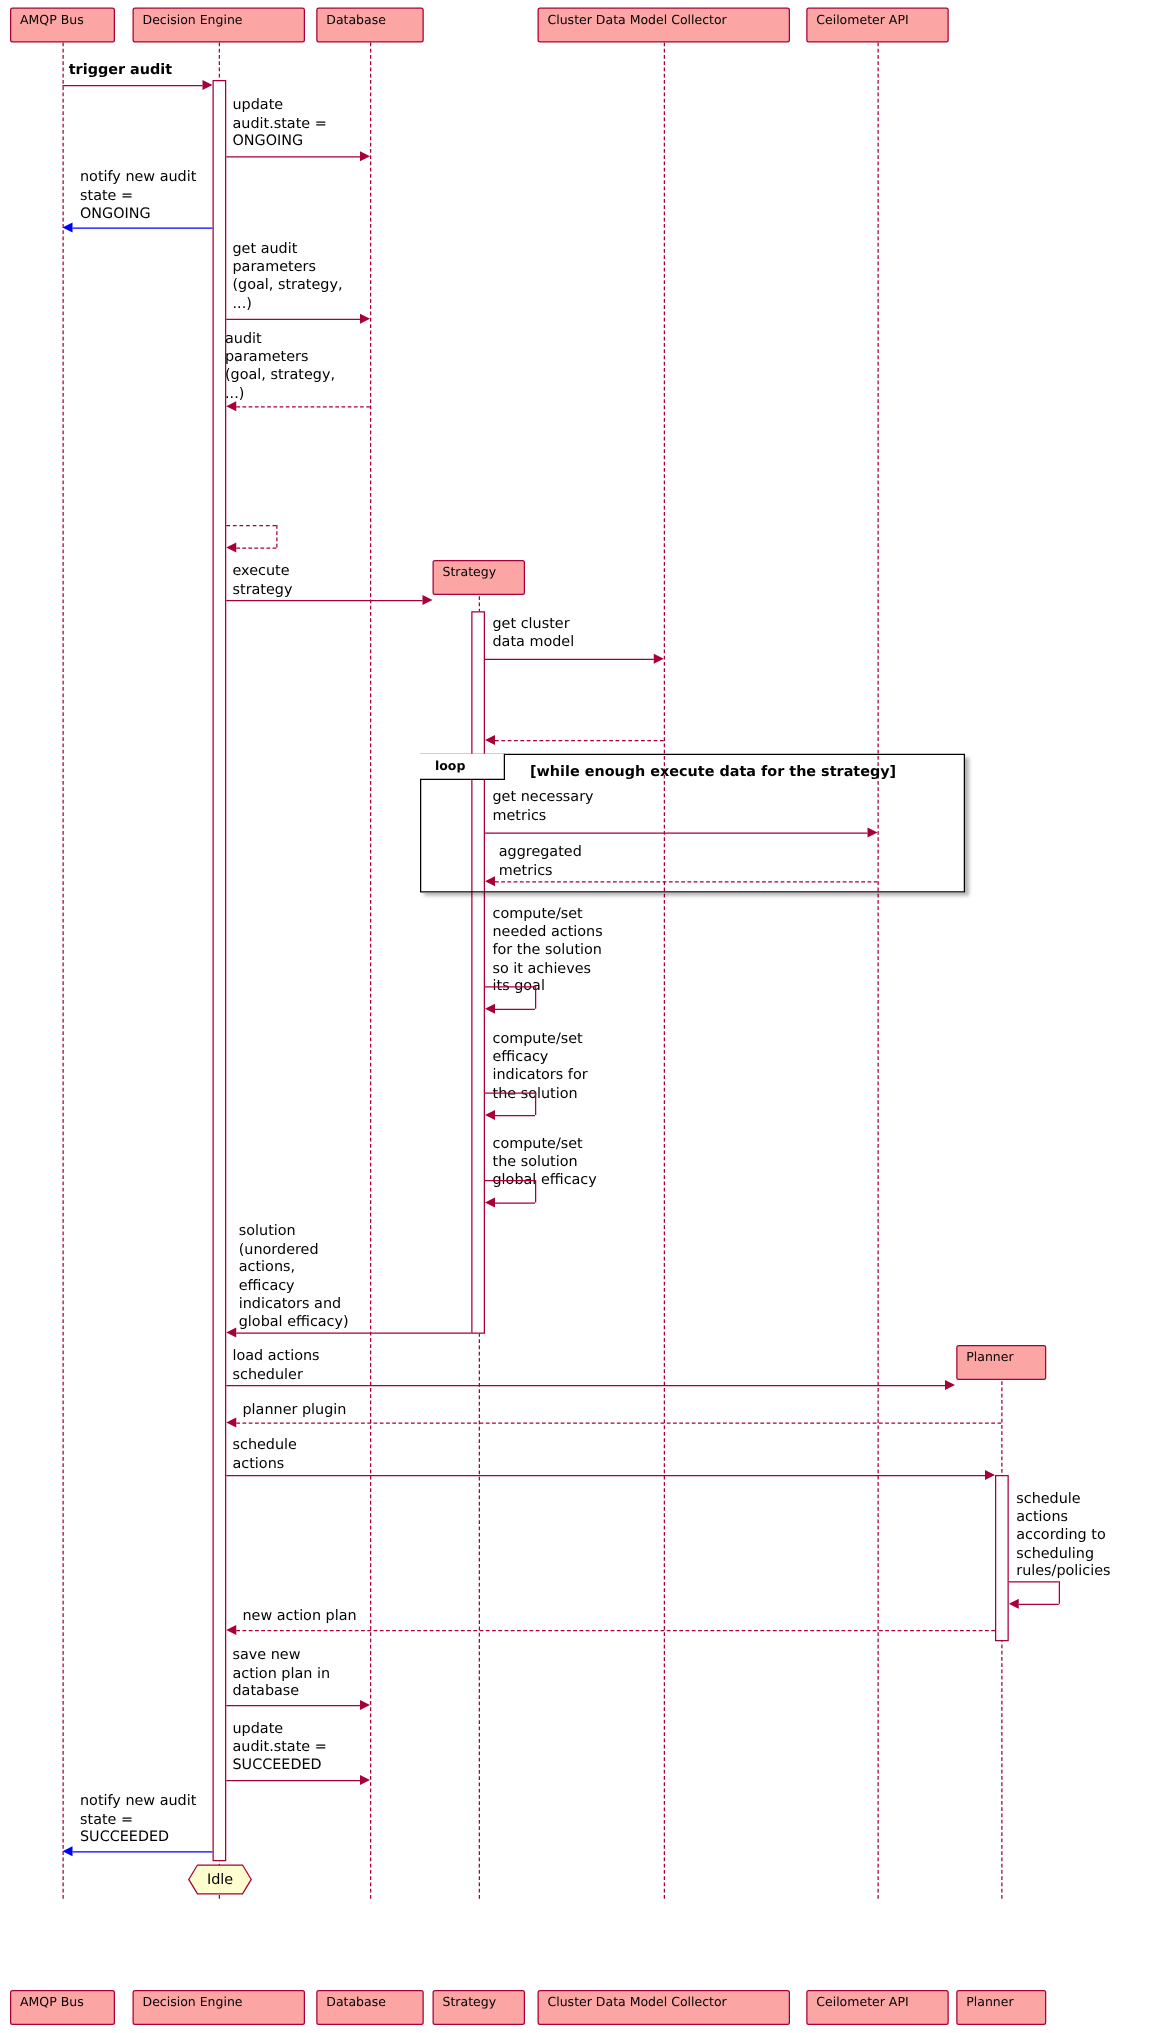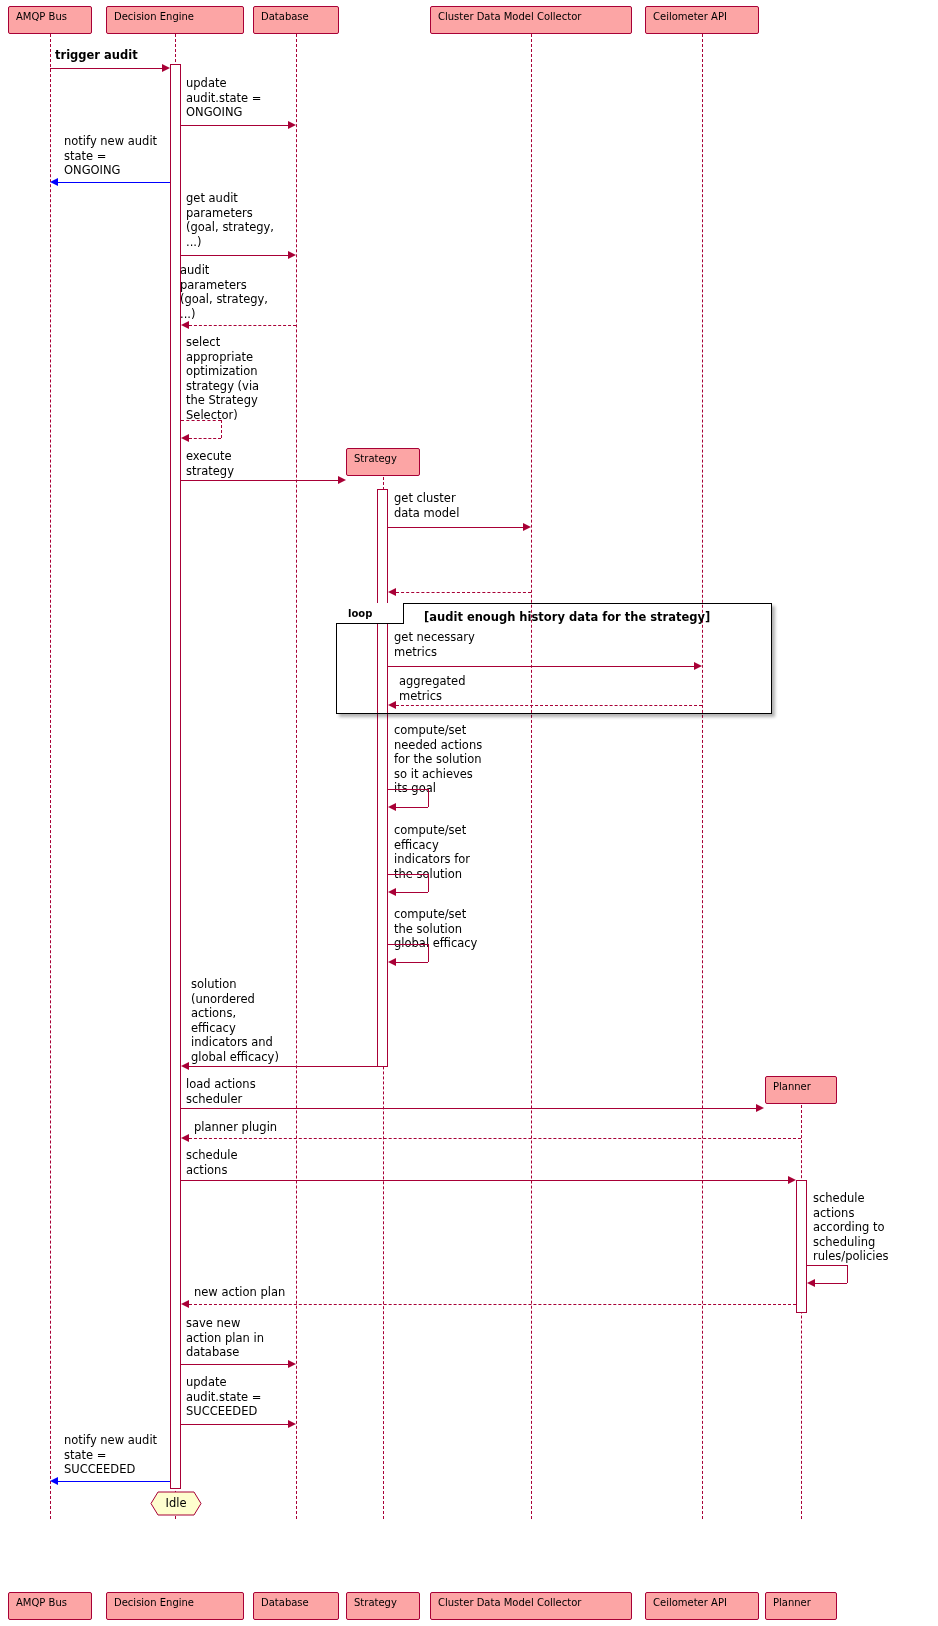--- a/index.html
+++ b/index.html
@@ -121,26 +121,20 @@
   <div class="arrow-line" style="left:181px;top:255px;width:107px;"></div>
   <div class="arrow-head ah-right" style="left:288px;top:251px;"></div>
 
   <div class="msg-label" style="left:180px;top:263px;width:122px;">audit
 parameters
 (goal, strategy,
 ...)</div>
   <div class="arrow-line dashed" style="left:189px;top:325px;width:107px;"></div>
   <div class="arrow-head ah-left" style="left:181px;top:321px;"></div>
 
-  <div class="msg-label" style="left:186px;top:335px;width:125px;">select
-appropriate
-optimization
-strategy (via
-the Strategy
-Selector)</div>
   <div class="self-msg" style="left:181px;top:420px;">
     <div class="seg" style="left:0;top:0;width:40px;height:0;border-width:1px 0 0 0;border-style:dashed;"></div>
     <div class="seg" style="left:40px;top:0;width:0;height:18px;border-width:0 0 0 1px;border-style:dashed;"></div>
     <div class="seg" style="left:8px;top:18px;width:32px;height:0;border-width:1px 0 0 0;border-style:dashed;"></div>
   </div>
   <div class="arrow-head ah-left" style="left:181px;top:434px;"></div>
 
   <div class="msg-label" style="left:186px;top:449px;width:110px;">execute
 strategy</div>
   <div class="arrow-line" style="left:181px;top:480px;width:157px;"></div>
@@ -150,21 +144,21 @@
 data model</div>
   <div class="arrow-line" style="left:388px;top:527px;width:135px;"></div>
   <div class="arrow-head ah-right" style="left:523px;top:523px;"></div>
 
   <div class="arrow-line dashed" style="left:396px;top:592px;width:135px;"></div>
   <div class="arrow-head ah-left" style="left:388px;top:588px;"></div>
 
   <div class="loop-frame" style="left:336px;top:603px;width:436px;height:111px;"></div>
   <div class="loop-tab" style="left:336px;top:603px;width:68px;height:21px;"></div>
   <div class="loop-tab-label" style="left:348px;top:608px;">loop</div>
-  <div class="loop-cond" style="left:424px;top:610px;">[audit enough history data for the strategy]</div>
+  <div class="loop-cond" style="left:424px;top:610px;">[while enough execute data for the strategy]</div>
 
   <div class="msg-label" style="left:394px;top:630px;width:130px;">get necessary
 metrics</div>
   <div class="arrow-line" style="left:388px;top:666px;width:306px;"></div>
   <div class="arrow-head ah-right" style="left:694px;top:662px;"></div>
 
   <div class="msg-label" style="left:399px;top:674px;width:130px;">aggregated
 metrics</div>
   <div class="arrow-line dashed" style="left:396px;top:705px;width:306px;"></div>
   <div class="arrow-head ah-left" style="left:388px;top:701px;"></div>

